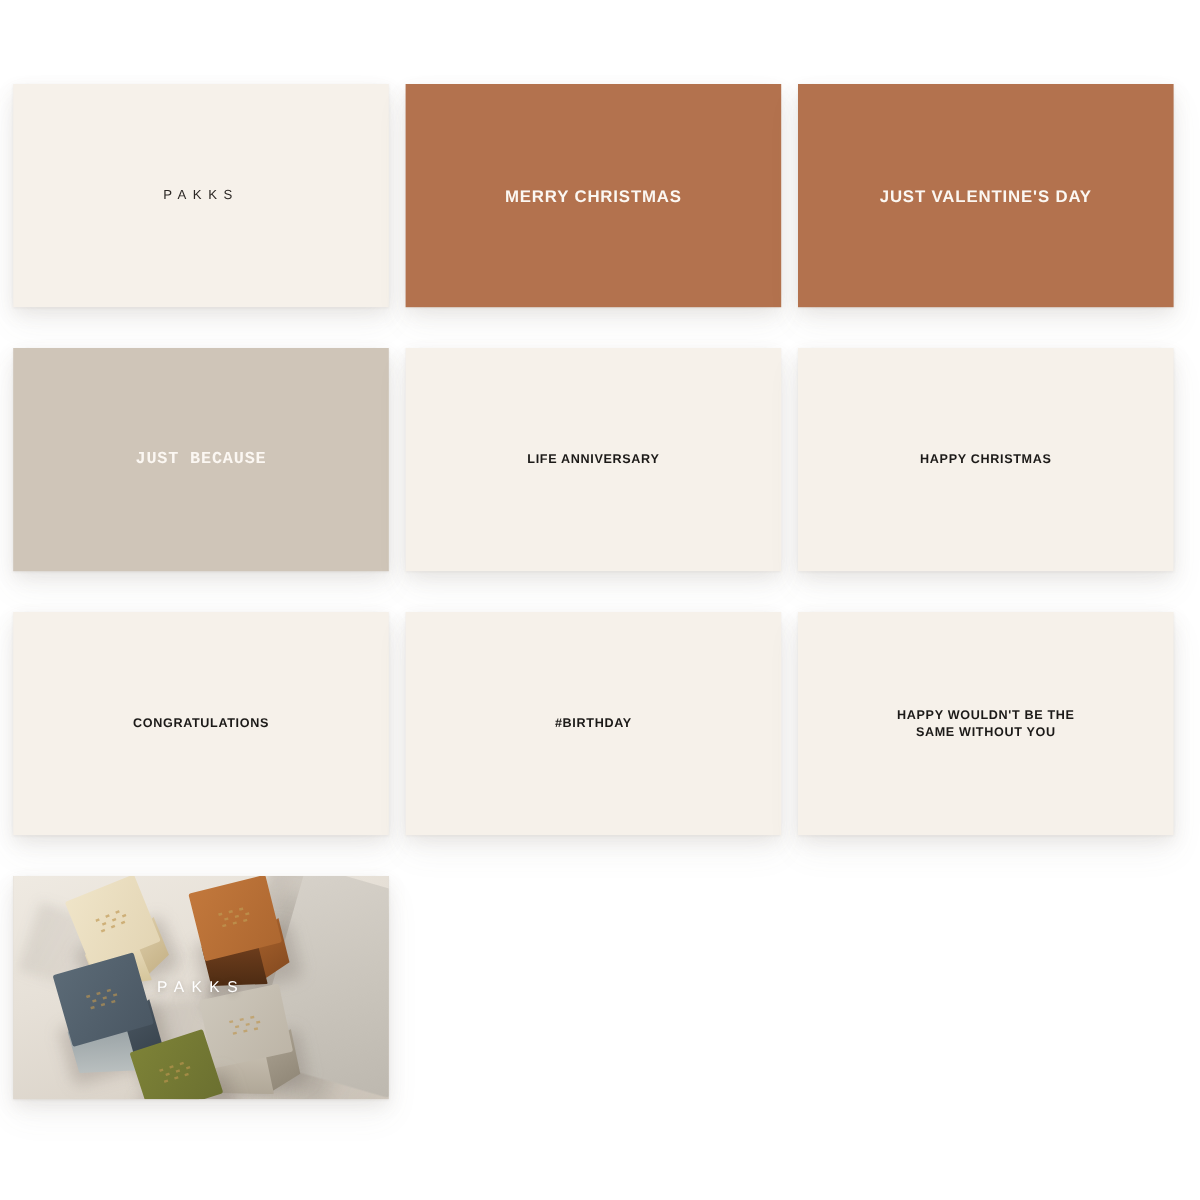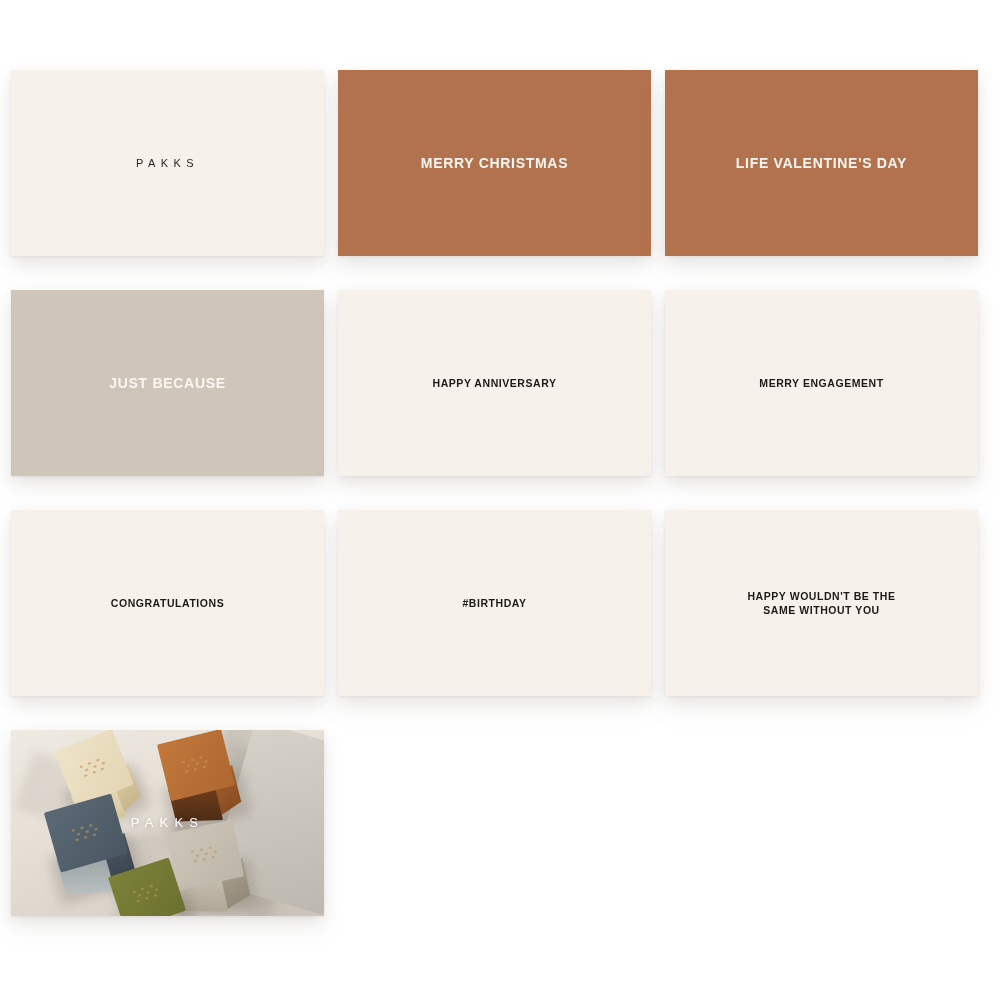--- a/index.html
+++ b/index.html
@@ -40,21 +40,21 @@
       0 1px 2px rgba(130,120,110,0.10),
       0 6px 14px rgba(120,110,100,0.13),
       0 14px 26px rgba(120,110,100,0.07);
     display: flex;
     align-items: center;
     justify-content: center;
   }
 
   .card.cream      { background: #f6f1ea; }
   .card.terracotta { background: #b3724e; }
-  .card.taupe      { background: #cfc5b8; }
+  .card.taupe      { background: #cfc5b8; font-family: Liberation Mono, monospace; }
 
   .card-label {
     position: relative;
     z-index: 4;
     text-align: center;
     line-height: 1.35;
     white-space: pre-line;
     user-select: none;
   }
 
@@ -219,31 +219,31 @@
 
 <div id="grid">
 
   <div class="card cream">
     <div class="card-label label-logo">PAKKS</div>
   </div>
   <div class="card terracotta">
     <div class="card-label label-light">MERRY CHRISTMAS</div>
   </div>
   <div class="card terracotta">
-    <div class="card-label label-light">LIFE VALENTINE'S DAY</div>
+    <div class="card-label label-light">JUST VALENTINE'S DAY</div>
   </div>
 
   <div class="card taupe">
     <div class="card-label label-light">JUST BECAUSE</div>
   </div>
   <div class="card cream">
-    <div class="card-label label-dark">HAPPY ANNIVERSARY</div>
-  </div>
-  <div class="card cream">
-    <div class="card-label label-dark">MERRY ENGAGEMENT</div>
+    <div class="card-label label-dark">LIFE ANNIVERSARY</div>
+  </div>
+  <div class="card cream">
+    <div class="card-label label-dark">HAPPY CHRISTMAS</div>
   </div>
 
   <div class="card cream">
     <div class="card-label label-dark">CONGRATULATIONS</div>
   </div>
   <div class="card cream">
     <div class="card-label label-dark">#BIRTHDAY</div>
   </div>
 
   <div class="card cream">

